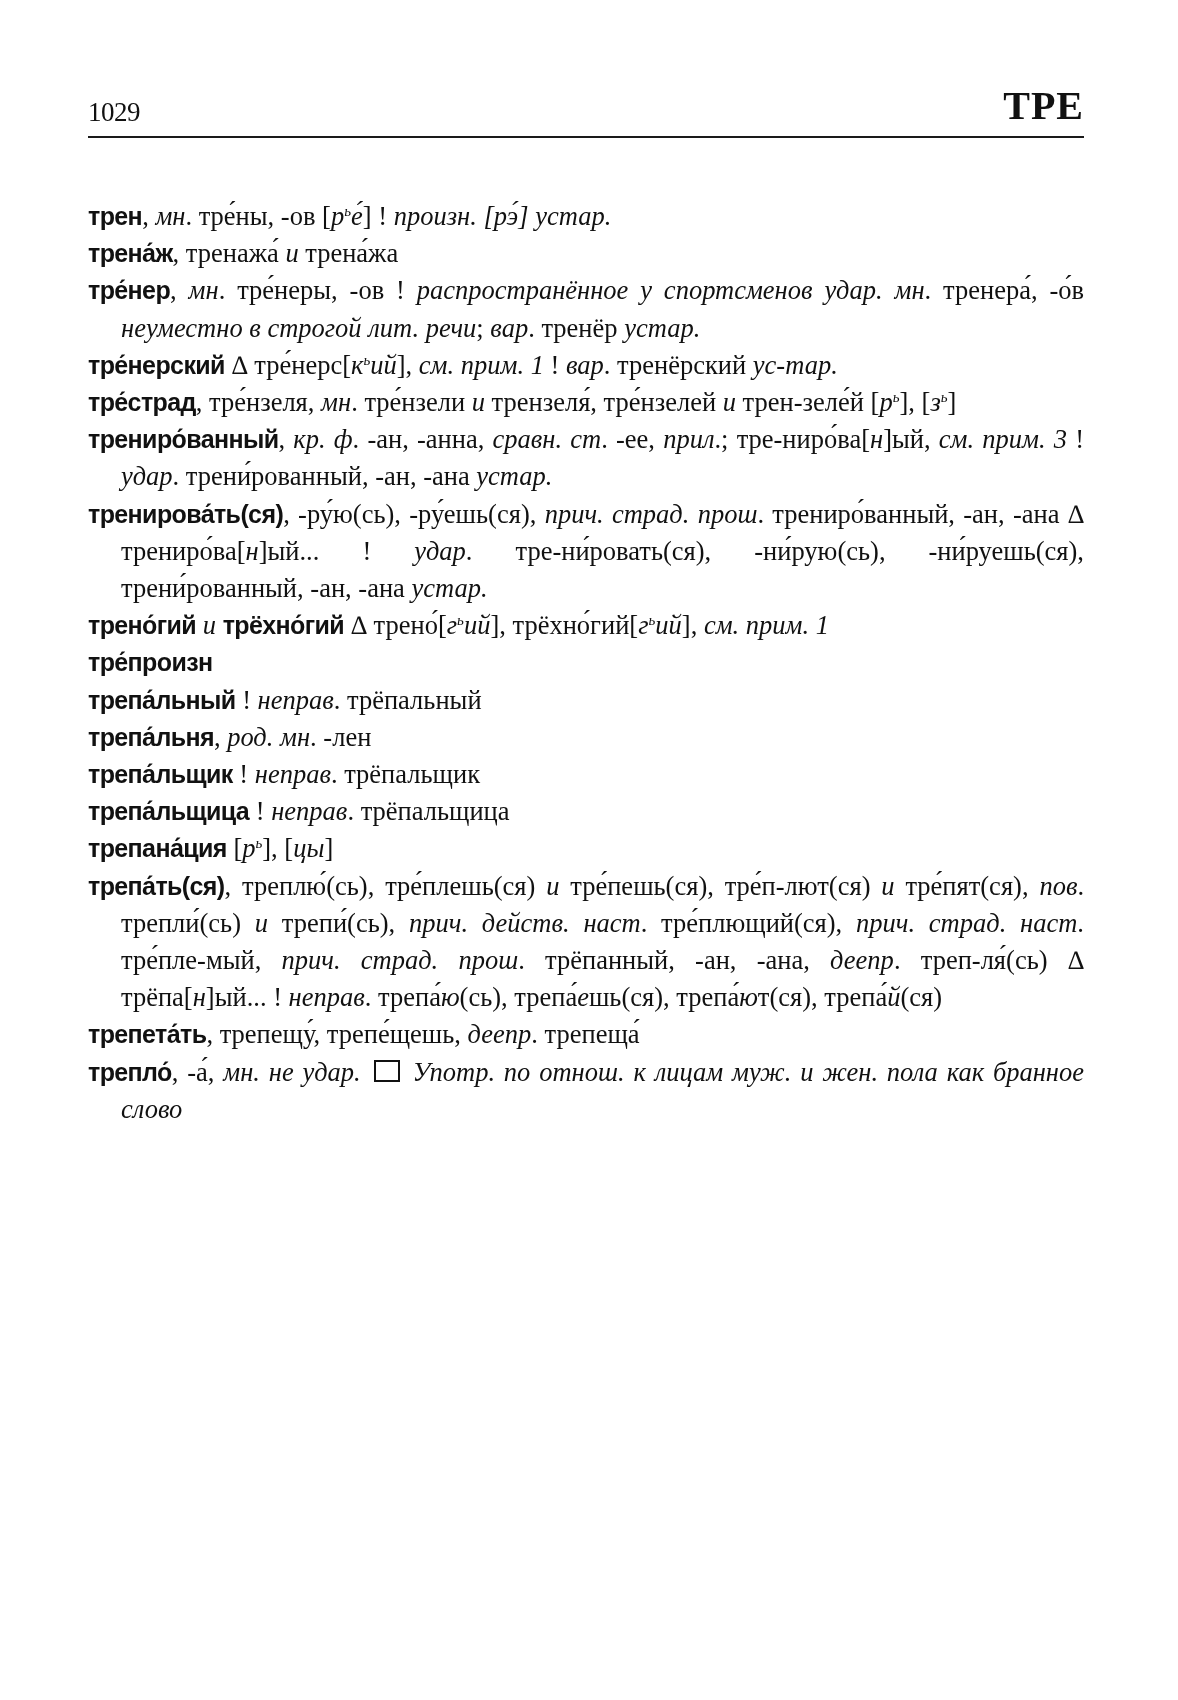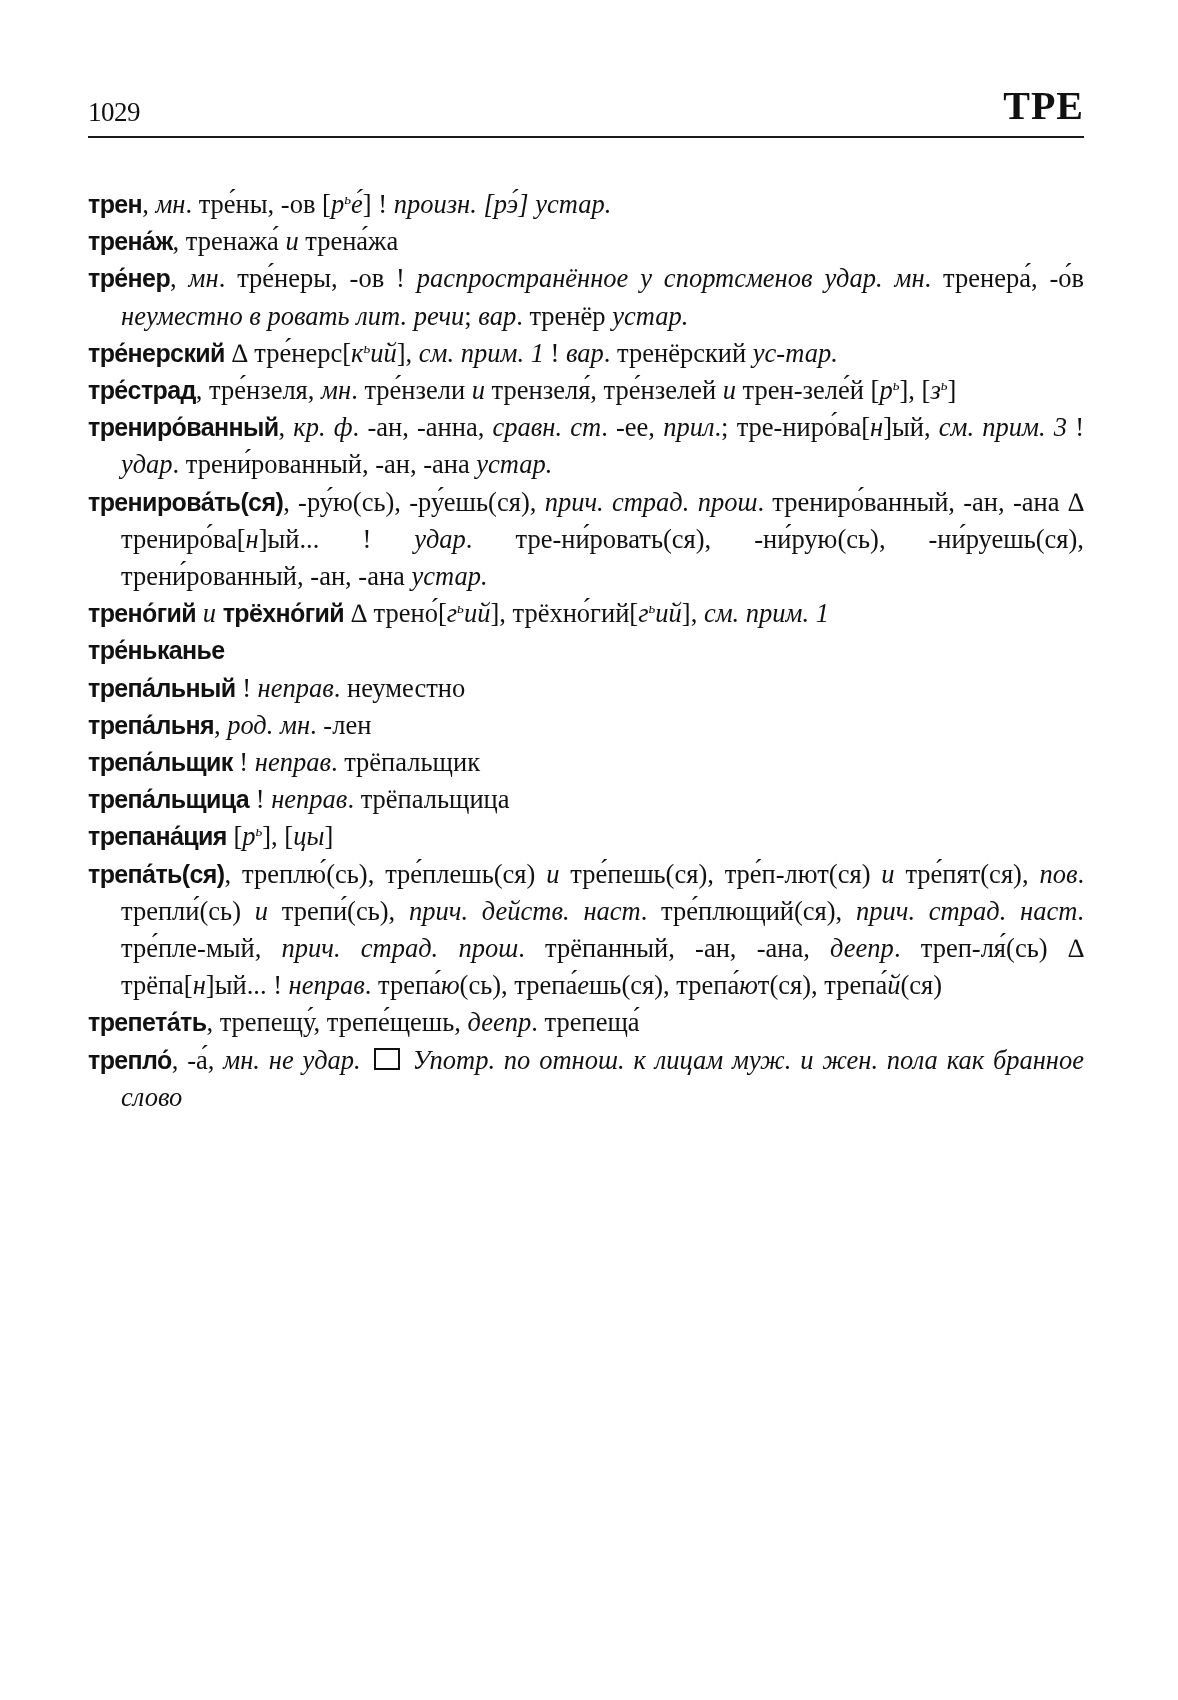--- a/index.html
+++ b/index.html
@@ -8,21 +8,21 @@
     font-family: "Liberation Serif", "DejaVu Serif", serif; color: #111;
   }
   .page { position: absolute; left: 88px; top: 78px; width: 996px; }
   .running-head {
     display: flex; justify-content: space-between; align-items: flex-end;
     height: 48px;
   }
   .page-number { font-size: 27px; letter-spacing: -0.5px; line-height: 1; }
   .guide-word { font-size: 40px; font-weight: bold; line-height: 1; letter-spacing: 1px; }
   .rule { border-top: 2px solid #1a1a1a; margin-top: 10px; }
-  .entries { margin-top: 48px; }
+  .entries { margin-top: 60px; }
   .entry {
     font-size: 26.5px; line-height: 37.2px;
     padding-left: 33px; text-indent: -33px;
     text-align: justify;
   }
   .hw { font-weight: bold; font-family: "Liberation Sans", "DejaVu Sans", sans-serif; font-size: 25px; letter-spacing: -0.6px; }
   .it { font-style: italic; }
   .box {
     display: inline-block; width: 22px; height: 18px; border: 2px solid #111;
     vertical-align: -1px; margin: 0 4px; text-indent: 0;
@@ -34,28 +34,28 @@
 
 <div class="page">
   <div class="running-head">
     <span class="page-number">1029</span>
     <span class="guide-word">ТРЕ</span>
   </div>
   <div class="rule"></div>
   <div class="entries" id="entries">
       <div class="entry"><span class="hw">трен</span><span>, </span><span class="it">мн</span><span>. тре́ны, -ов [</span><span class="it">р</span><sup class="sft">ь</sup><span class="it">е́</span><span>] ! </span><span class="it">произн. [рэ́] устар.</span></div>
       <div class="entry"><span class="hw">трена́ж</span><span>, тренажа́ </span><span class="it">и</span><span> трена́жа</span></div>
-      <div class="entry"><span class="hw">тре́нер</span><span>, </span><span class="it">мн</span><span>. тре́неры, -ов ! </span><span class="it">распространённое у спортсменов удар. мн</span><span>. тренера́, -о́в </span><span class="it">неуместно в ровать лит. речи</span><span>; </span><span class="it">вар</span><span>. тренёр </span><span class="it">устар.</span></div>
+      <div class="entry"><span class="hw">тре́нер</span><span>, </span><span class="it">мн</span><span>. тре́неры, -ов ! </span><span class="it">распространённое у спортсменов удар. мн</span><span>. тренера́, -о́в </span><span class="it">неуместно в строгой лит. речи</span><span>; </span><span class="it">вар</span><span>. тренёр </span><span class="it">устар.</span></div>
       <div class="entry"><span class="hw">тре́нерский</span><span> ∆ тре́нерс[</span><span class="it">к</span><sup class="sft">ь</sup><span class="it">ий</span><span>], </span><span class="it">см. прим. 1</span><span> ! </span><span class="it">вар</span><span>. тренёрский </span><span class="it">ус-тар.</span></div>
       <div class="entry"><span class="hw">тре́страд</span><span>, тре́нзеля, </span><span class="it">мн</span><span>. тре́нзели </span><span class="it">и</span><span> трензеля́, тре́нзелей </span><span class="it">и</span><span> трен-зеле́й [</span><span class="it">р</span><sup class="sft">ь</sup><span>], [</span><span class="it">з</span><sup class="sft">ь</sup><span>]</span></div>
       <div class="entry"><span class="hw">трениро́ванный</span><span>, </span><span class="it">кр. ф</span><span>. -ан, -анна, </span><span class="it">сравн. ст</span><span>. -ее, </span><span class="it">прил</span><span>.; тре-ниро́ва[</span><span class="it">н</span><span>]ый, </span><span class="it">см. прим. 3</span><span> ! </span><span class="it">удар</span><span>. трени́рованный, -ан, -ана </span><span class="it">устар.</span></div>
       <div class="entry"><span class="hw">тренирова́ть(ся)</span><span>, -ру́ю(сь), -ру́ешь(ся), </span><span class="it">прич. страд. прош</span><span>. трениро́ванный, -ан, -ана ∆ трениро́ва[</span><span class="it">н</span><span>]ый... ! </span><span class="it">удар</span><span>. тре-ни́ровать(ся), -ни́рую(сь), -ни́руешь(ся), трени́рованный, -ан, -ана </span><span class="it">устар.</span></div>
       <div class="entry"><span class="hw">трено́гий</span><span> </span><span class="it">и</span><span> </span><span class="hw">трёхно́гий</span><span> ∆ трено́[</span><span class="it">г</span><sup class="sft">ь</sup><span class="it">ий</span><span>], трёхно́гий[</span><span class="it">г</span><sup class="sft">ь</sup><span class="it">ий</span><span>], </span><span class="it">см. прим. 1</span></div>
-      <div class="entry"><span class="hw">тре́ньканье</span></div>
-      <div class="entry"><span class="hw">трепа́льный</span><span> ! </span><span class="it">неправ</span><span>. неуместно</span></div>
+      <div class="entry"><span class="hw">тре́произн</span></div>
+      <div class="entry"><span class="hw">трепа́льный</span><span> ! </span><span class="it">неправ</span><span>. трёпальный</span></div>
       <div class="entry"><span class="hw">трепа́льня</span><span>, </span><span class="it">род. мн</span><span>. -лен</span></div>
       <div class="entry"><span class="hw">трепа́льщик</span><span> ! </span><span class="it">неправ</span><span>. трёпальщик</span></div>
       <div class="entry"><span class="hw">трепа́льщица</span><span> ! </span><span class="it">неправ</span><span>. трёпальщица</span></div>
       <div class="entry"><span class="hw">трепана́ция</span><span> [</span><span class="it">р</span><sup class="sft">ь</sup><span>], [</span><span class="it">цы</span><span>]</span></div>
       <div class="entry"><span class="hw">трепа́ть(ся)</span><span>, треплю́(сь), тре́плешь(ся) </span><span class="it">и</span><span> тре́пешь(ся), тре́п-лют(ся) </span><span class="it">и</span><span> тре́пят(ся), </span><span class="it">пов</span><span>. трепли́(сь) </span><span class="it">и</span><span> трепи́(сь), </span><span class="it">прич. действ. наст</span><span>. тре́плющий(ся), </span><span class="it">прич. страд. наст</span><span>. тре́пле-мый, </span><span class="it">прич. страд. прош</span><span>. трёпанный, -ан, -ана, </span><span class="it">деепр</span><span>. треп-ля́(сь) ∆ трёпа[</span><span class="it">н</span><span>]ый... ! </span><span class="it">неправ</span><span>. трепа́</span><span class="it">ю</span><span>(сь), трепа́</span><span class="it">е</span><span>шь(ся), трепа́</span><span class="it">ю</span><span>т(ся), трепа́</span><span class="it">й</span><span>(ся)</span></div>
       <div class="entry"><span class="hw">трепета́ть</span><span>, трепещу́, трепе́щешь, </span><span class="it">деепр</span><span>. трепеща́</span></div>
       <div class="entry"><span class="hw">трепло́</span><span>, -а́, </span><span class="it">мн. не удар.</span><span> </span><span class="box"></span><span> </span><span class="it">Употр. по отнош. к лицам муж. и жен. пола как бранное слово</span></div>
     </div>
 </div>
 

